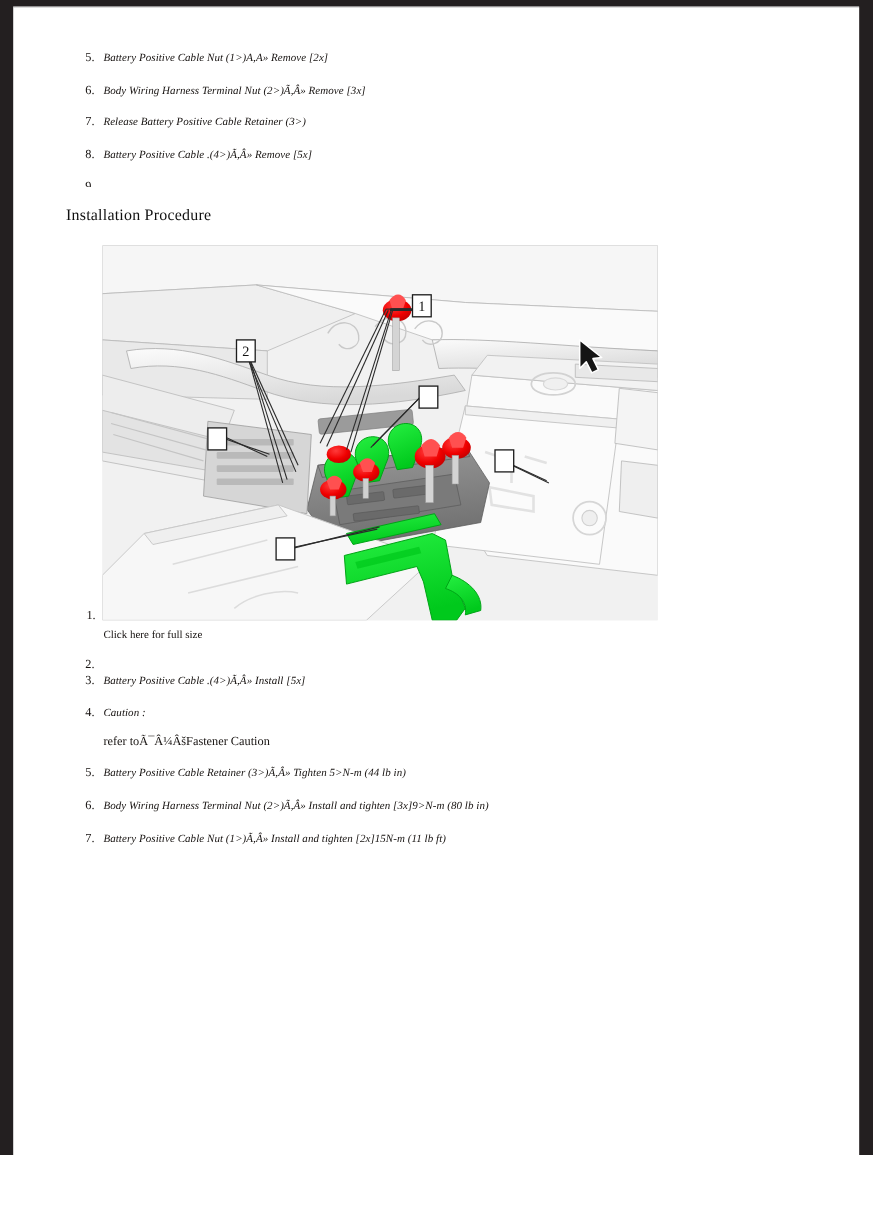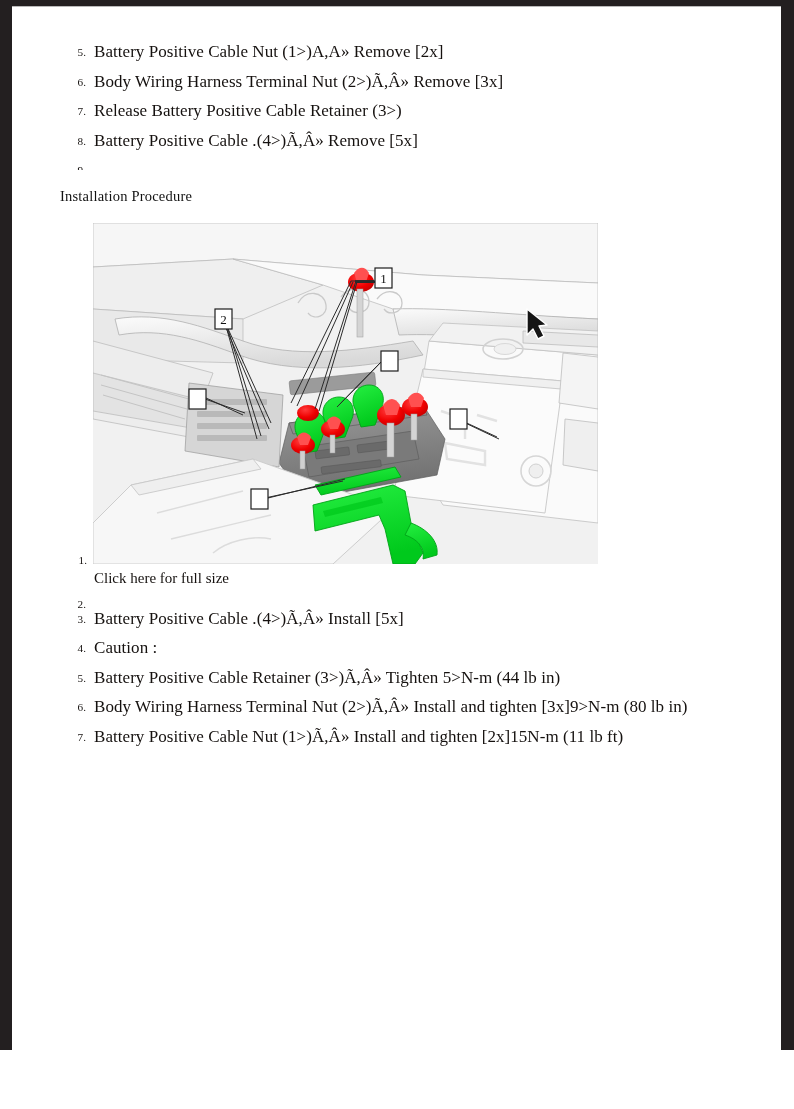--- a/index.html
+++ b/index.html
@@ -57,21 +57,22 @@
   .proc-num {
     position: absolute;
     left: 0;
     width: 26px;
     text-align: right;
     font-size: 11.2px;
   }
   .proc-text {
     display: inline-block;
     margin-left: 34px;
-    font-size: 17px;
+    font-size: 10px;
+    font-style: italic;
   }
 
   
   .top-list {
     position: absolute;
     left: 47px;
     top: 38px;
     width: 700px;
     height: 125px;
     overflow: hidden;
@@ -116,21 +117,21 @@
     position: absolute;
     left: 13px;
     top: 0;
     width: 14px;
     text-align: right;
   }
   .fig-caption-link {
     position: absolute;
     left: 34px;
     top: 18px;
-    font-size: 15px;
+    font-size: 10px;
     color: #15110f;
     white-space: nowrap;
   }
 
   
   .bottom-list {
     position: absolute;
     left: 47px;
     top: 590px;
     width: 710px;
@@ -428,20 +429,21 @@
         <span class="proc-num">2.</span>
       </div>
       <div class="proc-item">
         <span class="proc-num">3.</span>
         <span class="proc-text">Battery Positive Cable .(4&gt;)Ã,Â» Install [5x]</span>
       </div>
       <div class="proc-item">
         <span class="proc-num">4.</span>
         <span class="proc-text">Caution :</span>
       </div>
+      <div class="sub-note">refer toÃ¯Â¼ÂšFastener Caution</div>
       <div class="proc-item">
         <span class="proc-num">5.</span>
         <span class="proc-text">Battery Positive Cable Retainer (3&gt;)Ã,Â» Tighten 5&gt;N-m (44 lb in)</span>
       </div>
       <div class="proc-item">
         <span class="proc-num">6.</span>
         <span class="proc-text">Body Wiring Harness Terminal Nut (2&gt;)Ã,Â» Install and tighten [3x]9&gt;N-m (80 lb in)</span>
       </div>
       <div class="proc-item">
         <span class="proc-num">7.</span>

